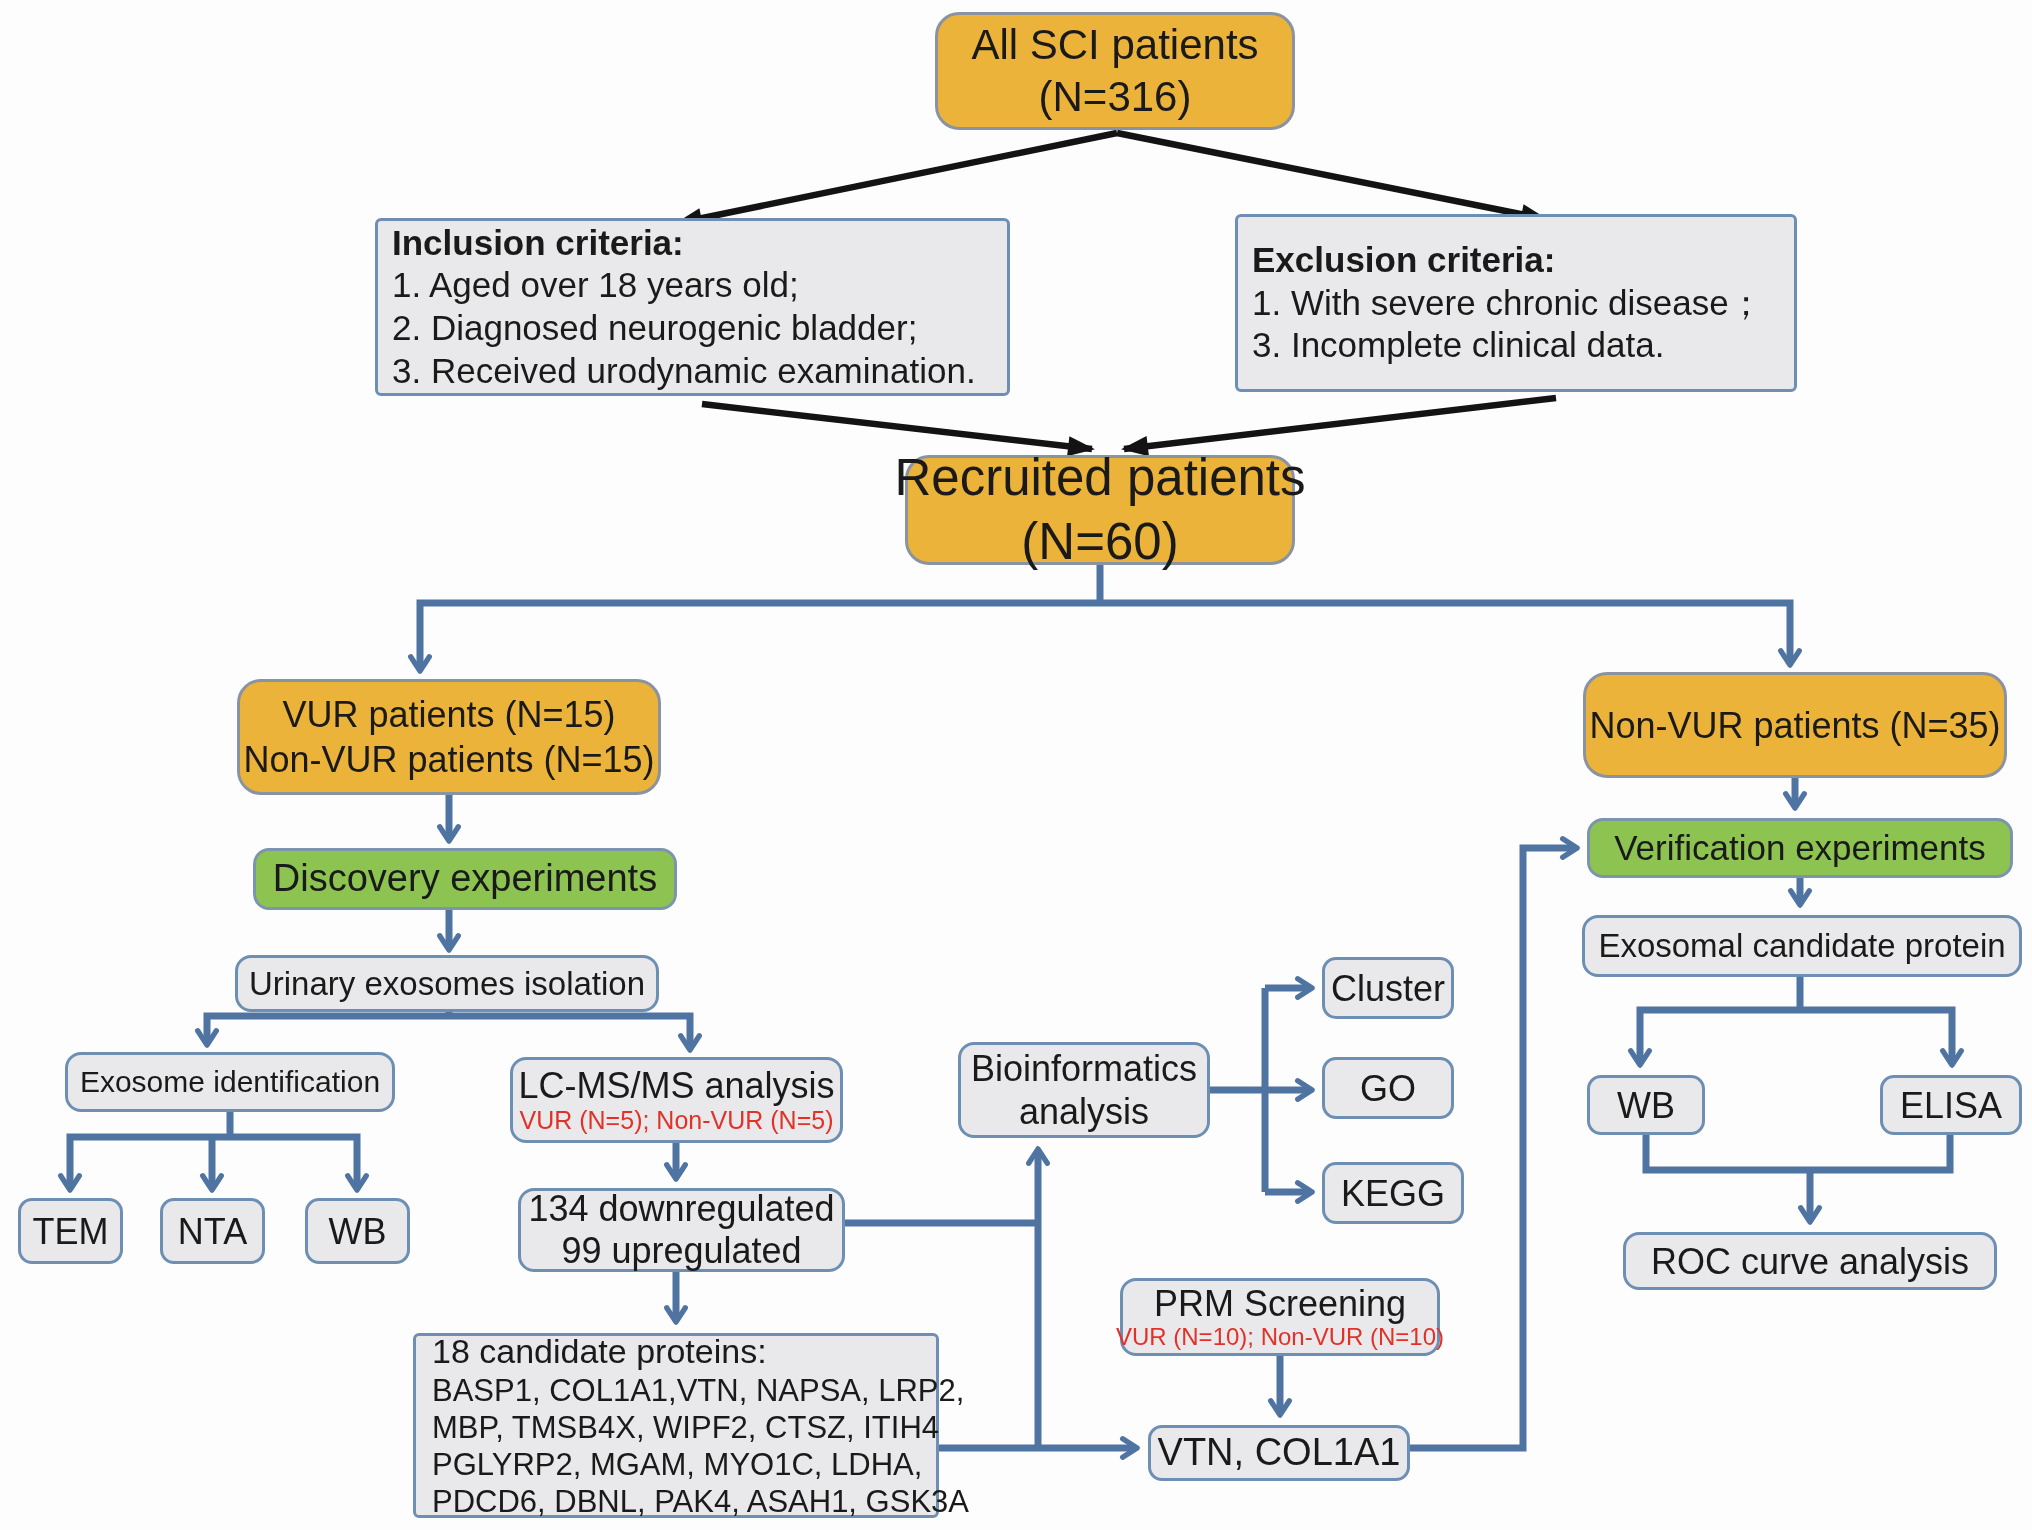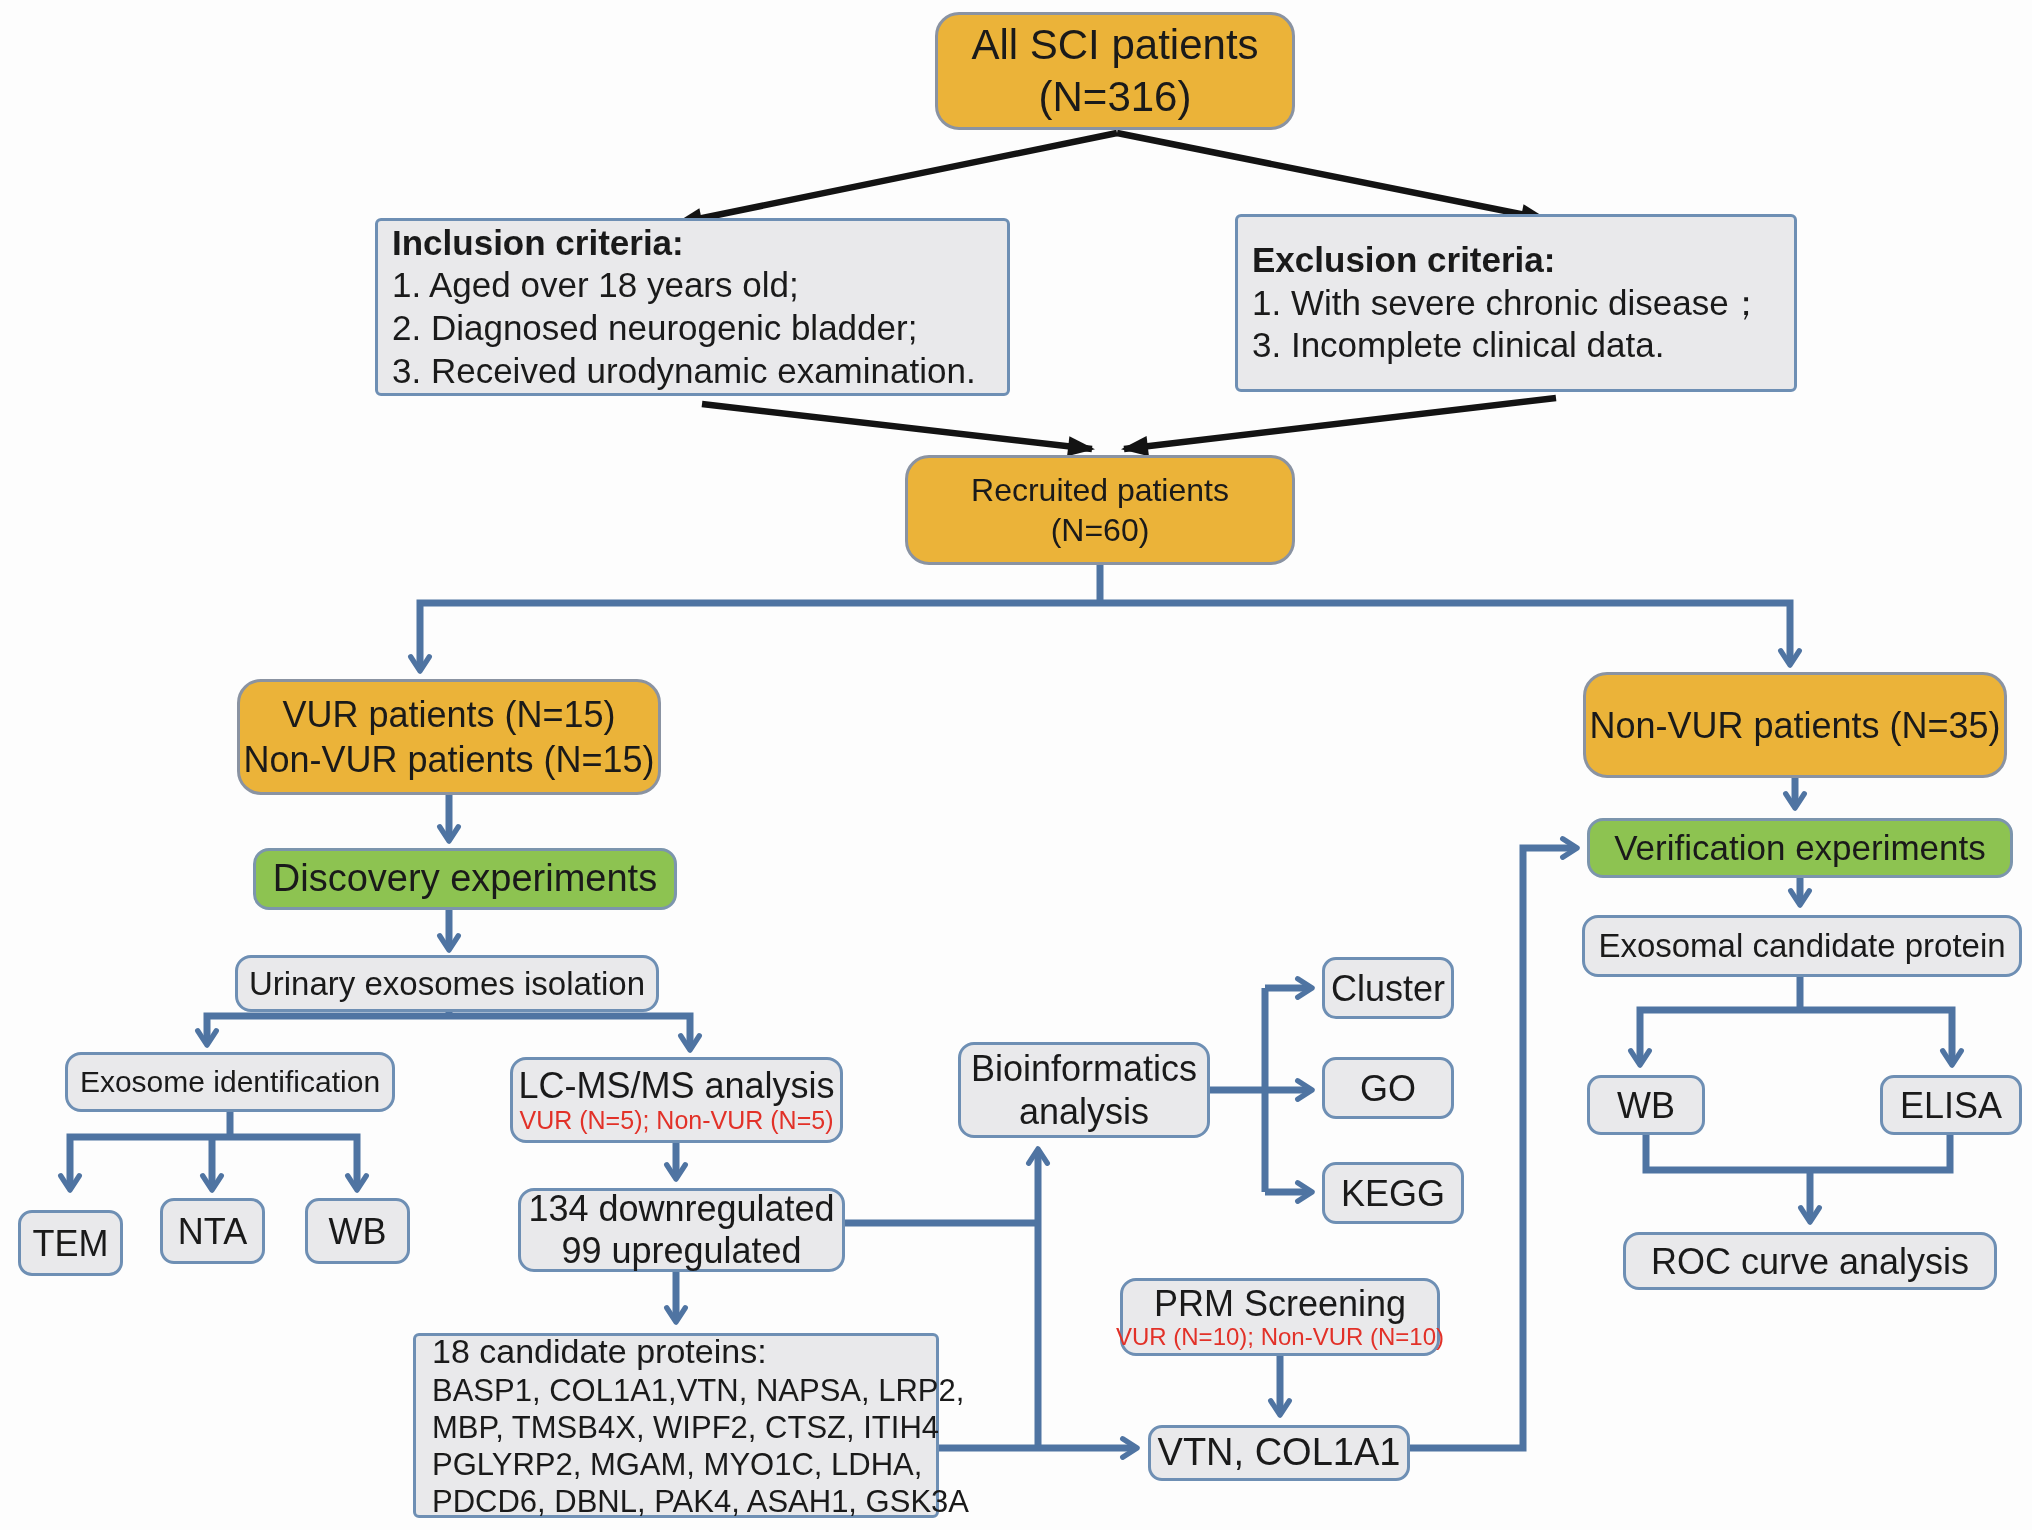--- a/index.html
+++ b/index.html
@@ -90,21 +90,21 @@
     <span>2. Diagnosed neurogenic bladder;</span>
     <span>3. Received urodynamic examination.</span>
   </div>
 
   <div class="node gray r26 left" style="left:1235px;top:214px;width:562px;height:178px;font-size:35px;padding-left:14px;line-height:1.22;">
     <span class="b">Exclusion criteria:</span>
     <span>1. With severe chronic disease；</span>
     <span>3. Incomplete clinical data.</span>
   </div>
 
-  <div class="node orange" style="left:905px;top:455px;width:390px;height:110px;font-size:32px;">
+  <div class="node orange" style="left:905px;top:455px;width:390px;height:110px;font-size:51px;">
     <span>Recruited patients</span>
     <span>(N=60)</span>
   </div>
 
   <div class="node orange" style="left:237px;top:679px;width:424px;height:116px;font-size:36px;">
     <span>VUR patients (N=15)</span>
     <span>Non-VUR patients (N=15)</span>
   </div>
 
   <div class="node orange" style="left:1583px;top:672px;width:424px;height:106px;font-size:36px;">
@@ -125,21 +125,21 @@
 
   <div class="node gray" style="left:65px;top:1052px;width:330px;height:60px;font-size:30px;">
     <span>Exosome identification</span>
   </div>
 
   <div class="node gray" style="left:510px;top:1057px;width:333px;height:86px;font-size:36px;line-height:1.15;">
     <span>LC-MS/MS analysis</span>
     <span class="red" style="font-size:25px;">VUR (N=5); Non-VUR (N=5)</span>
   </div>
 
-  <div class="node gray r14" style="left:18px;top:1198px;width:105px;height:66px;font-size:36px;margin-top:12px;">
+  <div class="node gray r14" style="left:18px;top:1198px;width:105px;height:66px;font-size:36px;">
     <span>TEM</span>
   </div>
   <div class="node gray r14" style="left:160px;top:1198px;width:105px;height:66px;font-size:36px;">
     <span>NTA</span>
   </div>
   <div class="node gray r14" style="left:305px;top:1198px;width:105px;height:66px;font-size:36px;">
     <span>WB</span>
   </div>
 
   <div class="node gray" style="left:518px;top:1188px;width:327px;height:84px;font-size:36px;line-height:1.18;">

